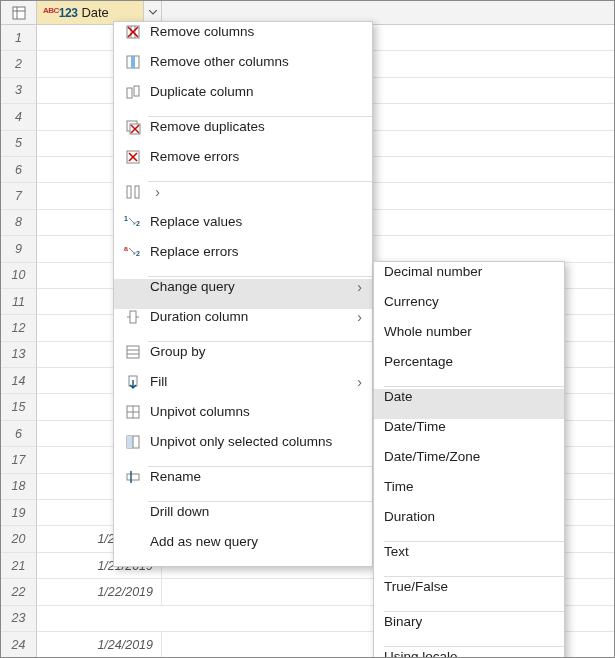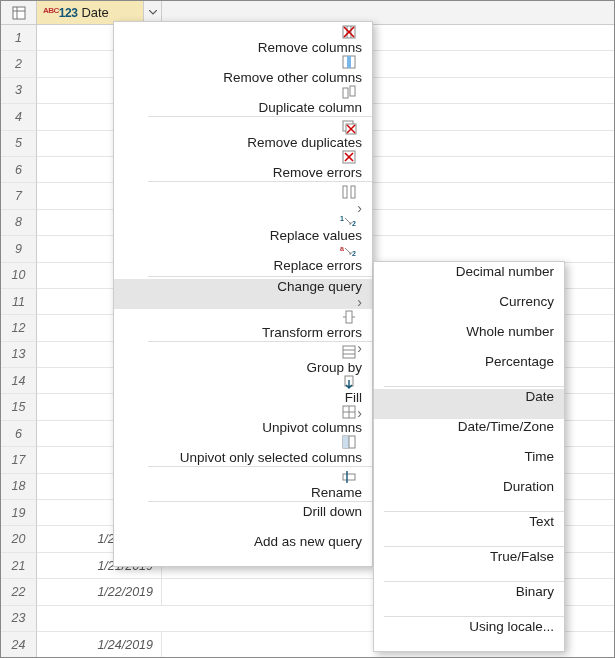--- a/index.html
+++ b/index.html
@@ -109,26 +109,25 @@
     top: 20px;
     width: 260px;
   }
   .menu.sub {
     left: 372px;
     top: 260px;
     width: 192px;
   }
   .menu-item {
     display: flex;
-    align-items: flex-end;
+    align-items: flex-start;
     height: 30px;
     padding: 0 10px 0 6px;
     cursor: default;
     position: relative;
-    flex-direction: column;
   }
   .menu-item.hover, .menu-item.highlight {
     background: #e5e5e5;
   }
   .menu-sep {
     height: 1px;
     background: #ddd;
     margin: 2px 0 2px 34px;
   }
   .mi-icon {
@@ -394,21 +393,21 @@
     <span class="mi-label">Change query</span>
     <span class="mi-arrow">›</span>
   </div>
   <div class="menu-item">
     <span class="mi-icon">
       <svg width="16" height="16" viewBox="0 0 16 16">
           <rect x="5" y="2" width="6" height="12" fill="none" stroke="#888"></rect>
           <path d="M2 8 L5 8 M11 8 L14 8" stroke="#888"></path>
         </svg>
     </span>
-    <span class="mi-label">Transform errors</span>
+    <span class="mi-label">Duration column</span>
     <span class="mi-arrow">›</span>
   </div>
   <div class="menu-sep"></div>
   <div class="menu-item">
     <span class="mi-icon">
       <svg width="16" height="16" viewBox="0 0 16 16">
           <rect x="2" y="2" width="12" height="12" fill="none" stroke="#888"></rect>
           <line x1="2" y1="6" x2="14" y2="6" stroke="#888"></line>
           <line x1="2" y1="10" x2="14" y2="10" stroke="#888"></line>
         </svg>
@@ -477,20 +476,23 @@
       <span class="mi-label">Whole number</span>
     </div>
   <div class="menu-item">
       <span class="mi-label">Percentage</span>
     </div>
   <div class="menu-sep"></div>
   <div class="menu-item highlight">
       <span class="mi-label">Date</span>
     </div>
   <div class="menu-item">
+      <span class="mi-label">Date/Time</span>
+    </div>
+  <div class="menu-item">
       <span class="mi-label">Date/Time/Zone</span>
     </div>
   <div class="menu-item">
       <span class="mi-label">Time</span>
     </div>
   <div class="menu-item">
       <span class="mi-label">Duration</span>
     </div>
   <div class="menu-sep"></div>
   <div class="menu-item">

